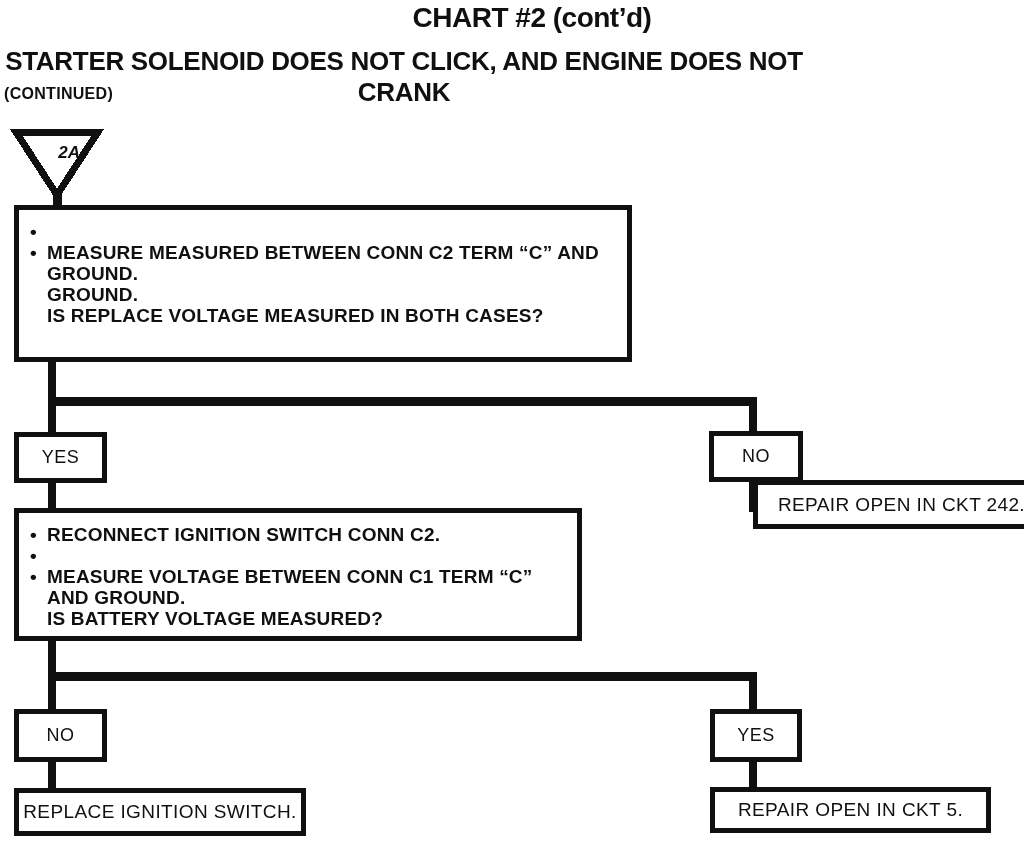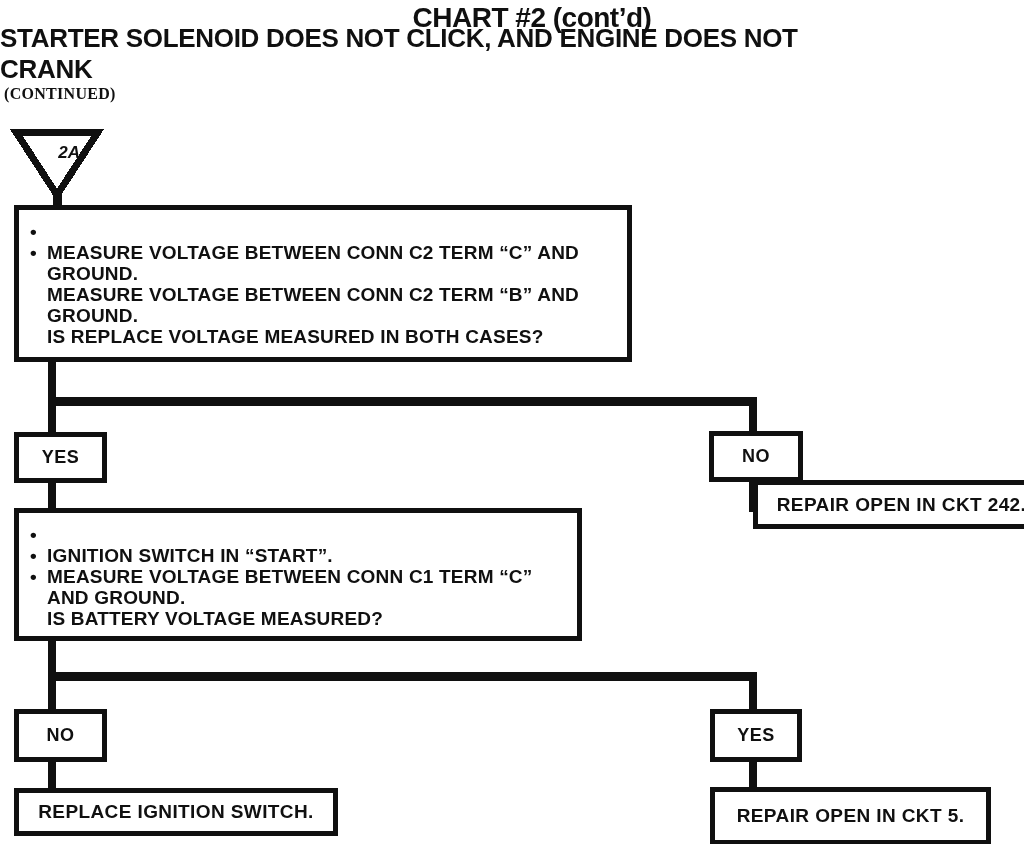--- a/index.html
+++ b/index.html
@@ -15,54 +15,54 @@
   }
   .abs { position: absolute; }
   .wires { position: absolute; left: 0; top: 0; z-index: 1; }
   .hdr-title {
     top: 2px; left: 0; width: 1024px;
     text-align: center; font-size: 28px; font-weight: bold;
     letter-spacing: -0.5px;
     padding-left: 40px;
   }
   .hdr-sub {
-    top: 23px; left: 0; width: 808px;
-    text-align: left; font-size: 26px; font-weight: bold;
+    top: 46px; left: 0; width: 808px;
+    text-align: center; font-size: 26px; font-weight: bold;
     letter-spacing: -0.3px;
   }
   .hdr-cont {
     top: 85px; left: 4px;
-    font-size: 16px; font-weight: bold; letter-spacing: 0.3px; font-family: Liberation Serif, serif;
+    font-size: 16px; font-weight: bold; letter-spacing: 0.3px;
   }
   .tri-label {
     left: 34px; top: 143px; width: 46px; z-index: 2;
     text-align: right; font-size: 17px; font-weight: bold; font-style: italic;
   }
   .box {
     position: absolute; z-index: 2;
     background: var(--paper);
     border: 5px solid var(--ink);
   }
   .step1 { left: 14px; top: 205px; width: 618px; height: 157px; padding: 11px 8px 6px 11px; }
   .step2 { left: 14px; top: 508px; width: 568px; height: 133px; padding: 11px 8px 6px 11px; }
   .row { display: flex; font-size: 19px; font-weight: bold; line-height: 21px; letter-spacing: 0.2px; white-space: nowrap; }
   .bul { width: 17px; flex: none; }
   .lblbox, .actbox {
     display: flex; align-items: center; justify-content: center;
-    font-weight: bold;
+    font-weight: normal;
   }
   .lblbox { font-size: 18px; letter-spacing: 0.5px; }
   .actbox { font-size: 19px; letter-spacing: 0.4px; white-space: nowrap; }
   .yes1 { left: 14px;  top: 432px; width: 93px;  height: 51px; }
   .no1  { left: 709px; top: 431px; width: 94px;  height: 51px; }
   .r242 { left: 708px; top: 480px; width: 297px; height: 49px; margin-left: 45px; }
   .no2  { left: 14px;  top: 709px; width: 93px;  height: 53px; }
   .yes2 { left: 710px; top: 709px; width: 92px;  height: 53px; }
-  .repl { left: 14px;  top: 788px; width: 324px; height: 48px; }
-  .rck5 { left: 710px; top: 787px; width: 281px; height: 58px; }
+  .repl { left: 14px;  top: 788px; width: 292px; height: 48px; }
+  .rck5 { left: 710px; top: 787px; width: 281px; height: 46px; }
 </style>
 </head>
 <body>
 
 <svg class="wires" width="1024" height="844" viewBox="0 0 1024 844" shape-rendering="crispEdges">
   <g stroke="#101010" fill="none">
     <line x1="57" y1="184" x2="57" y2="208" stroke-width="9"></line>
     <line x1="52" y1="358" x2="52" y2="436" stroke-width="8"></line>
     <line x1="48" y1="401" x2="757" y2="401" stroke-width="9"></line>
     <line x1="753" y1="397" x2="753" y2="435" stroke-width="8"></line>
@@ -82,52 +82,48 @@
 <div class="abs hdr-cont">(CONTINUED)</div>
 
 <div class="abs tri-label">2A</div>
 
 <div class="box step1">
   <div class="row">
       <span class="bul">•</span>
     </div>
   <div class="row">
       <span class="bul">•</span>
-      <span class="txt">MEASURE VOLTAGE BETWEEN CONN C2 TERM “C” AND</span>
+      <span class="txt">MEASURE MEASURED BETWEEN CONN C2 TERM “C” AND</span>
     </div>
   <div class="row">
       <span class="bul"></span>
       <span class="txt">GROUND.</span>
-    </div>
-  <div class="row">
-      <span class="bul"></span>
-      <span class="txt">MEASURE VOLTAGE BETWEEN CONN C2 TERM “B” AND</span>
     </div>
   <div class="row">
       <span class="bul"></span>
       <span class="txt">GROUND.</span>
     </div>
   <div class="row">
       <span class="bul"></span>
       <span class="txt">IS REPLACE VOLTAGE MEASURED IN BOTH CASES?</span>
     </div>
 </div>
 
 <div class="box lblbox yes1">YES</div>
 <div class="box lblbox no1">NO</div>
 
 <div class="box actbox r242">REPAIR OPEN IN CKT 242.</div>
 
 <div class="box step2">
   <div class="row">
       <span class="bul">•</span>
+      <span class="txt">RECONNECT IGNITION SWITCH CONN C2.</span>
     </div>
   <div class="row">
       <span class="bul">•</span>
-      <span class="txt">IGNITION SWITCH IN “START”.</span>
     </div>
   <div class="row">
       <span class="bul">•</span>
       <span class="txt">MEASURE VOLTAGE BETWEEN CONN C1 TERM “C”</span>
     </div>
   <div class="row">
       <span class="bul"></span>
       <span class="txt">AND GROUND.</span>
     </div>
   <div class="row">

